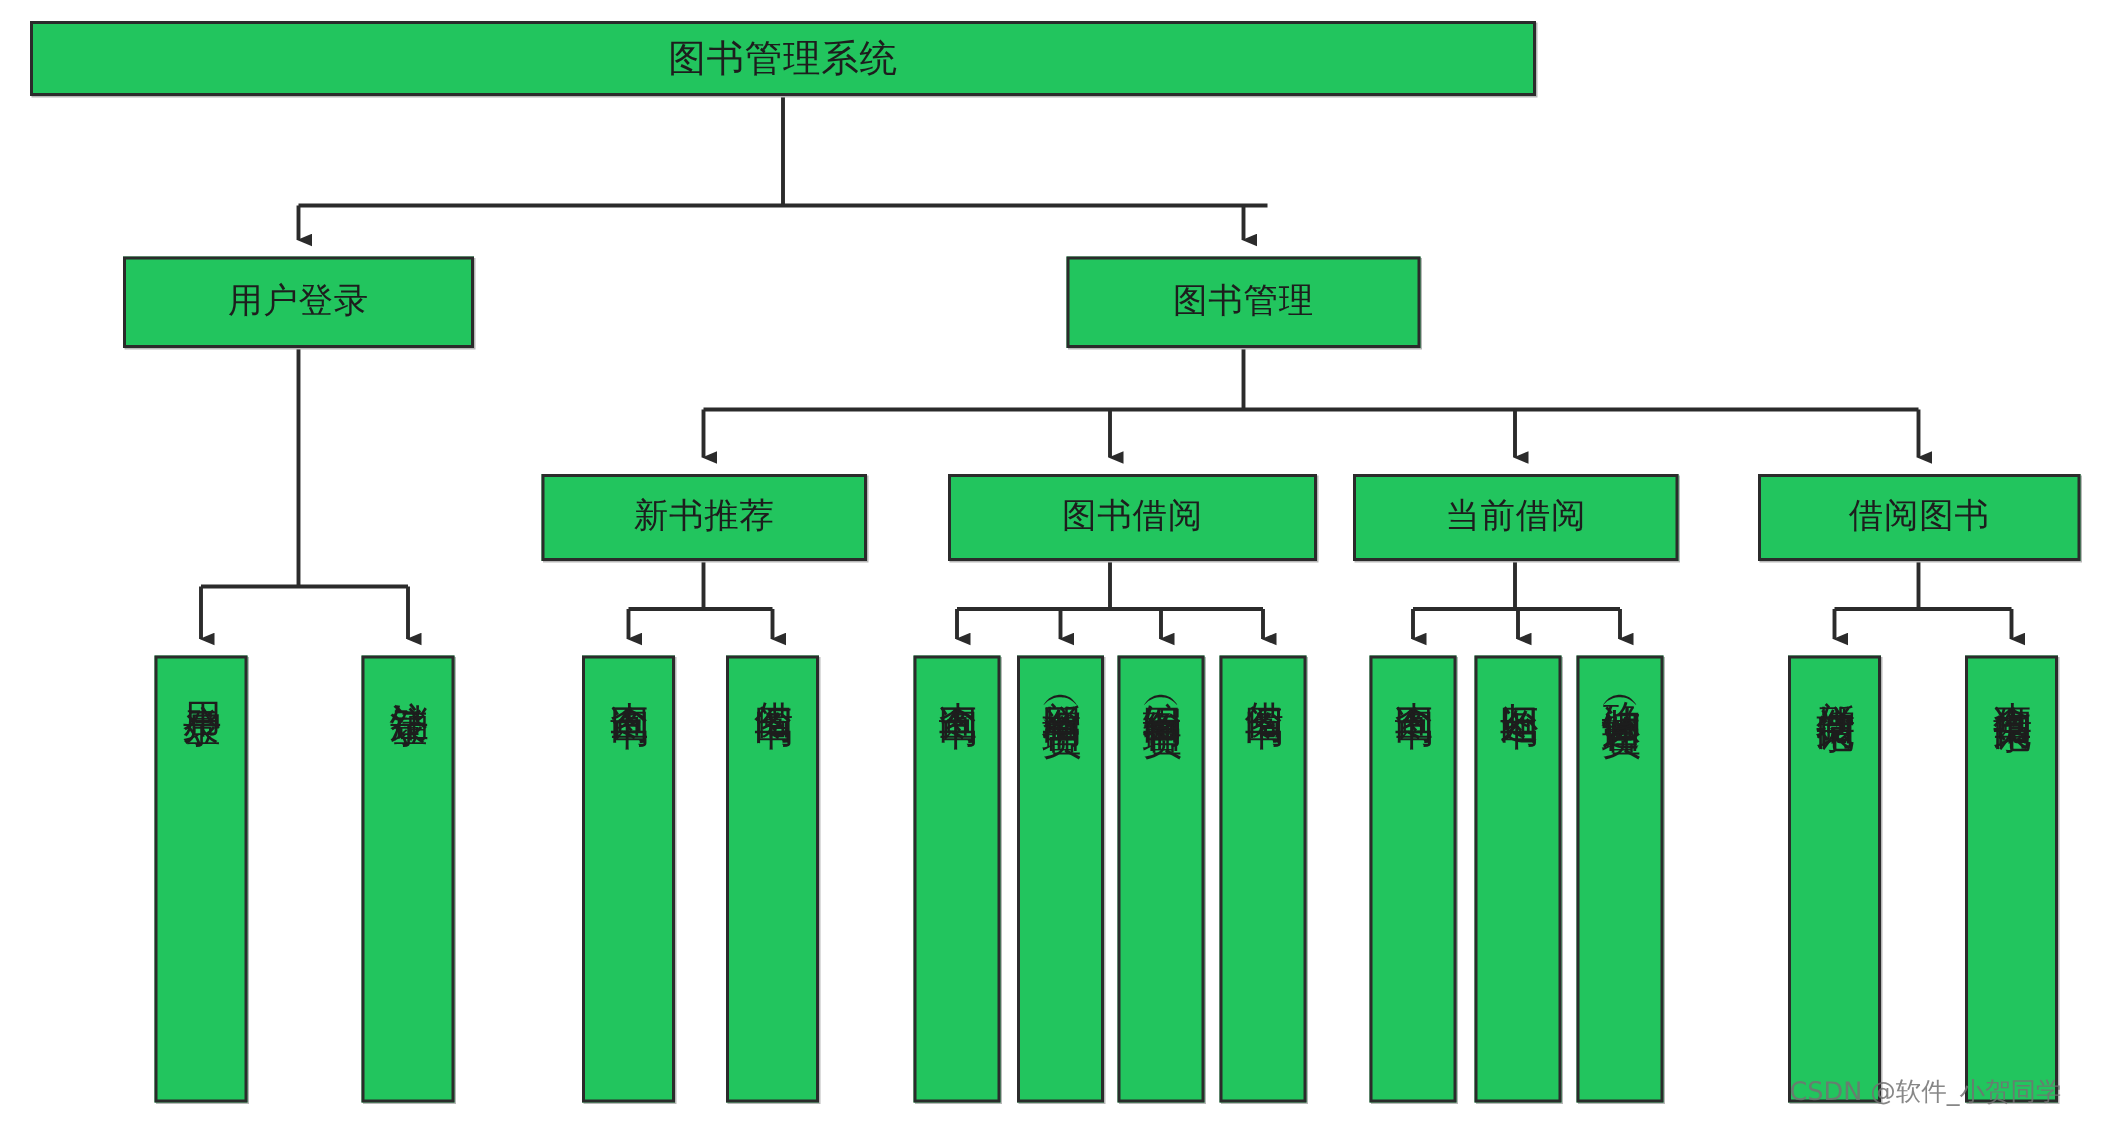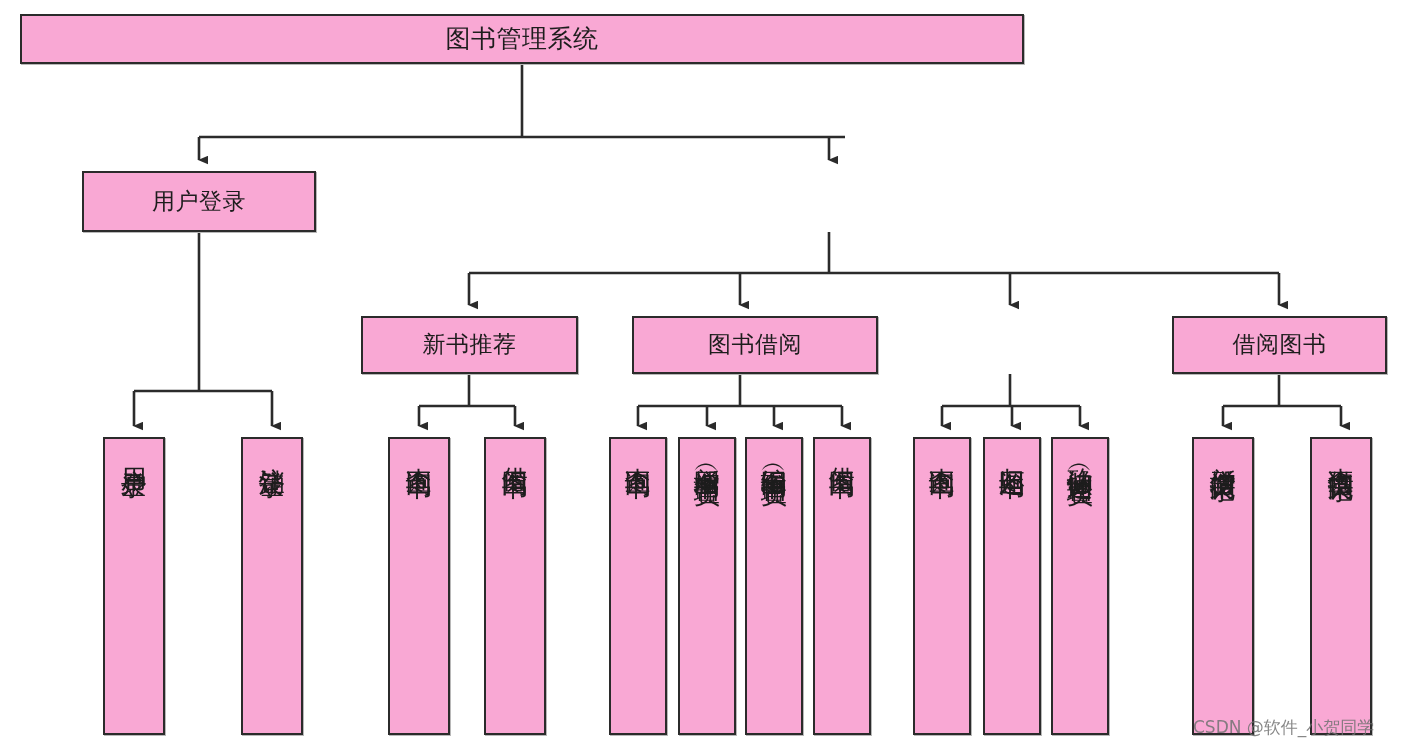--- a/index.html
+++ b/index.html
@@ -21,21 +21,21 @@
   #edges-layer {
     position: absolute;
     left: 0;
     top: 0;
     width: 1405px;
     height: 747px;
   }
   .node {
     position: absolute;
     box-sizing: border-box;
-    background: #f9a8d4;
+    background: #22c55e;
     border: 2px solid #2b2b2b;
     box-shadow: 1px 1px 0 #b8b8b8;
     display: flex;
     align-items: center;
     justify-content: center;
     z-index: 2;
   }
   .node-label {
     color: #1d1d1d;
     line-height: 1.18;
@@ -145,27 +145,33 @@
     </g>
   </svg>
 
   <div class="node node-root" style="left:20px; top:14px; width:1004px; height:50px;">
     <span class="node-label">图书管理系统</span>
   </div>
 
   <div class="node node-l2" style="left:82px; top:171px; width:234px; height:61px;">
     <span class="node-label">用户登录</span>
   </div>
+  <div class="node node-l2" style="left:711px; top:171px; width:236px; height:61px;">
+    <span class="node-label">图书管理</span>
+  </div>
 
   <div class="node node-l3" style="left:361px; top:316px; width:217px; height:58px;">
     <span class="node-label">新书推荐</span>
   </div>
   <div class="node node-l3" style="left:632px; top:316px; width:246px; height:58px;">
     <span class="node-label">图书借阅</span>
   </div>
+  <div class="node node-l3" style="left:902px; top:316px; width:217px; height:58px;">
+    <span class="node-label">当前借阅</span>
+  </div>
   <div class="node node-l3" style="left:1172px; top:316px; width:215px; height:58px;">
     <span class="node-label">借阅图书</span>
   </div>
 
   <div class="node node-leaf" style="left:103px; top:437px; width:62px; height:298px;">
     <span class="node-label">用户登录</span>
   </div>
   <div class="node node-leaf" style="left:241px; top:437px; width:62px; height:298px;">
     <span class="node-label">注销登录</span>
   </div>

